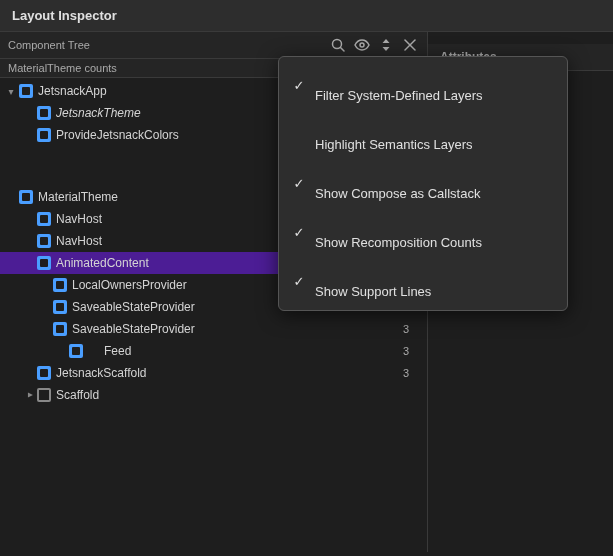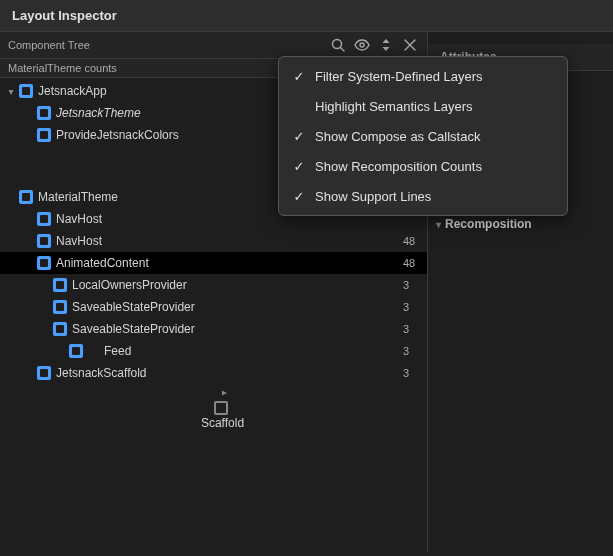--- a/index.html
+++ b/index.html
@@ -82,21 +82,21 @@
       padding: 2px 0;
     }
     .tree-item {
       display: flex;
       align-items: center;
       padding: 2px 4px;
       cursor: pointer;
       min-height: 22px;
       position: relative;
     }
-    .tree-item.selected { background: #000000; }
+    .tree-item.selected { background: #4c1d95; }
     .expand-arrow {
       width: 14px;
       height: 14px;
       display: inline-flex;
       align-items: center;
       justify-content: center;
       font-size: 10px;
       color: #888;
       flex-shrink: 0;
     }
@@ -221,21 +221,21 @@
       width: 16px;
       height: 16px;
       display: flex;
       align-items: center;
       justify-content: center;
       font-size: 13px;
       color: #e0e0e0;
       flex-shrink: 0;
     }
     .menu-check.empty { visibility: hidden; }
-    .menu-label { flex: 1; }
+    .menu-label { flex: 1; margin-top: 20px; }
     
     ::-webkit-scrollbar { width: 6px; }
     ::-webkit-scrollbar-track { background: #1e1e1e; }
     ::-webkit-scrollbar-thumb { background: #444; border-radius: 3px; }
   </style>
 </head>
 <body>
 
 <div class="title-bar">
   <span>Layout Inspector</span>
@@ -400,21 +400,21 @@
         <span class="expand-arrow" style="visibility:hidden;">▾</span>
         <span class="node-icon">
           <div class="compose-icon">
               <div class="compose-icon-inner"></div>
             </div>
         </span>
         <span class="node-label">JetsnackScaffold</span>
         <span class="node-count">3</span>
       </div>
 
-      <div class="tree-item" style="padding-left: 22px; flex-direction: column;">
+      <div class="tree-item" style="padding-left: 22px;">
         <span class="expand-arrow collapsed">▾</span>
         <span class="node-icon">
           <div class="layout-icon"></div>
         </span>
         <span class="node-label">Scaffold</span>
       </div>
 
     </div>
   </div>
 

